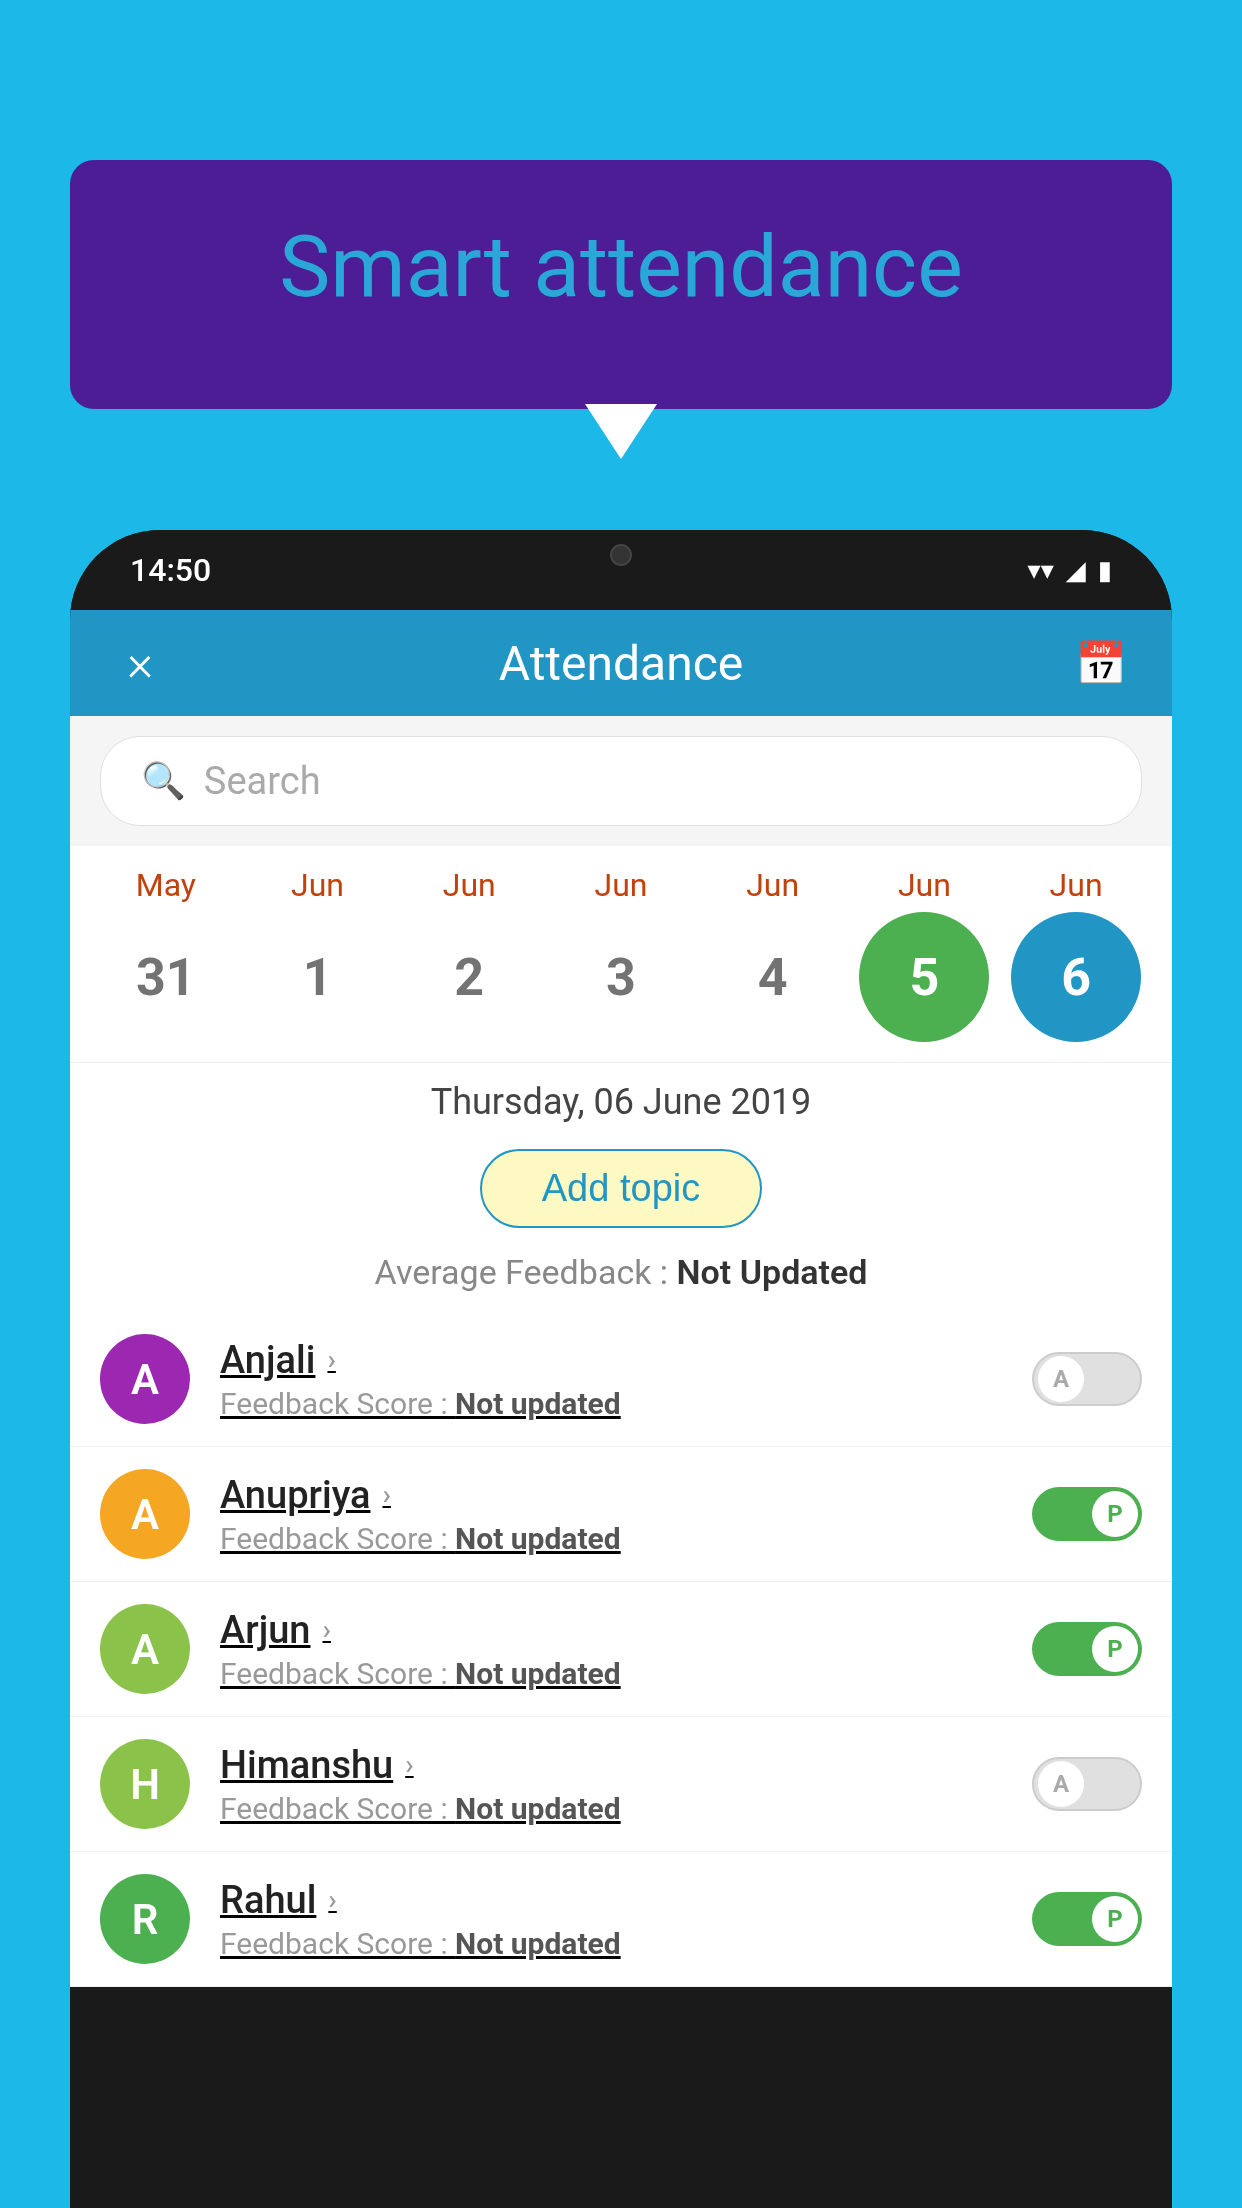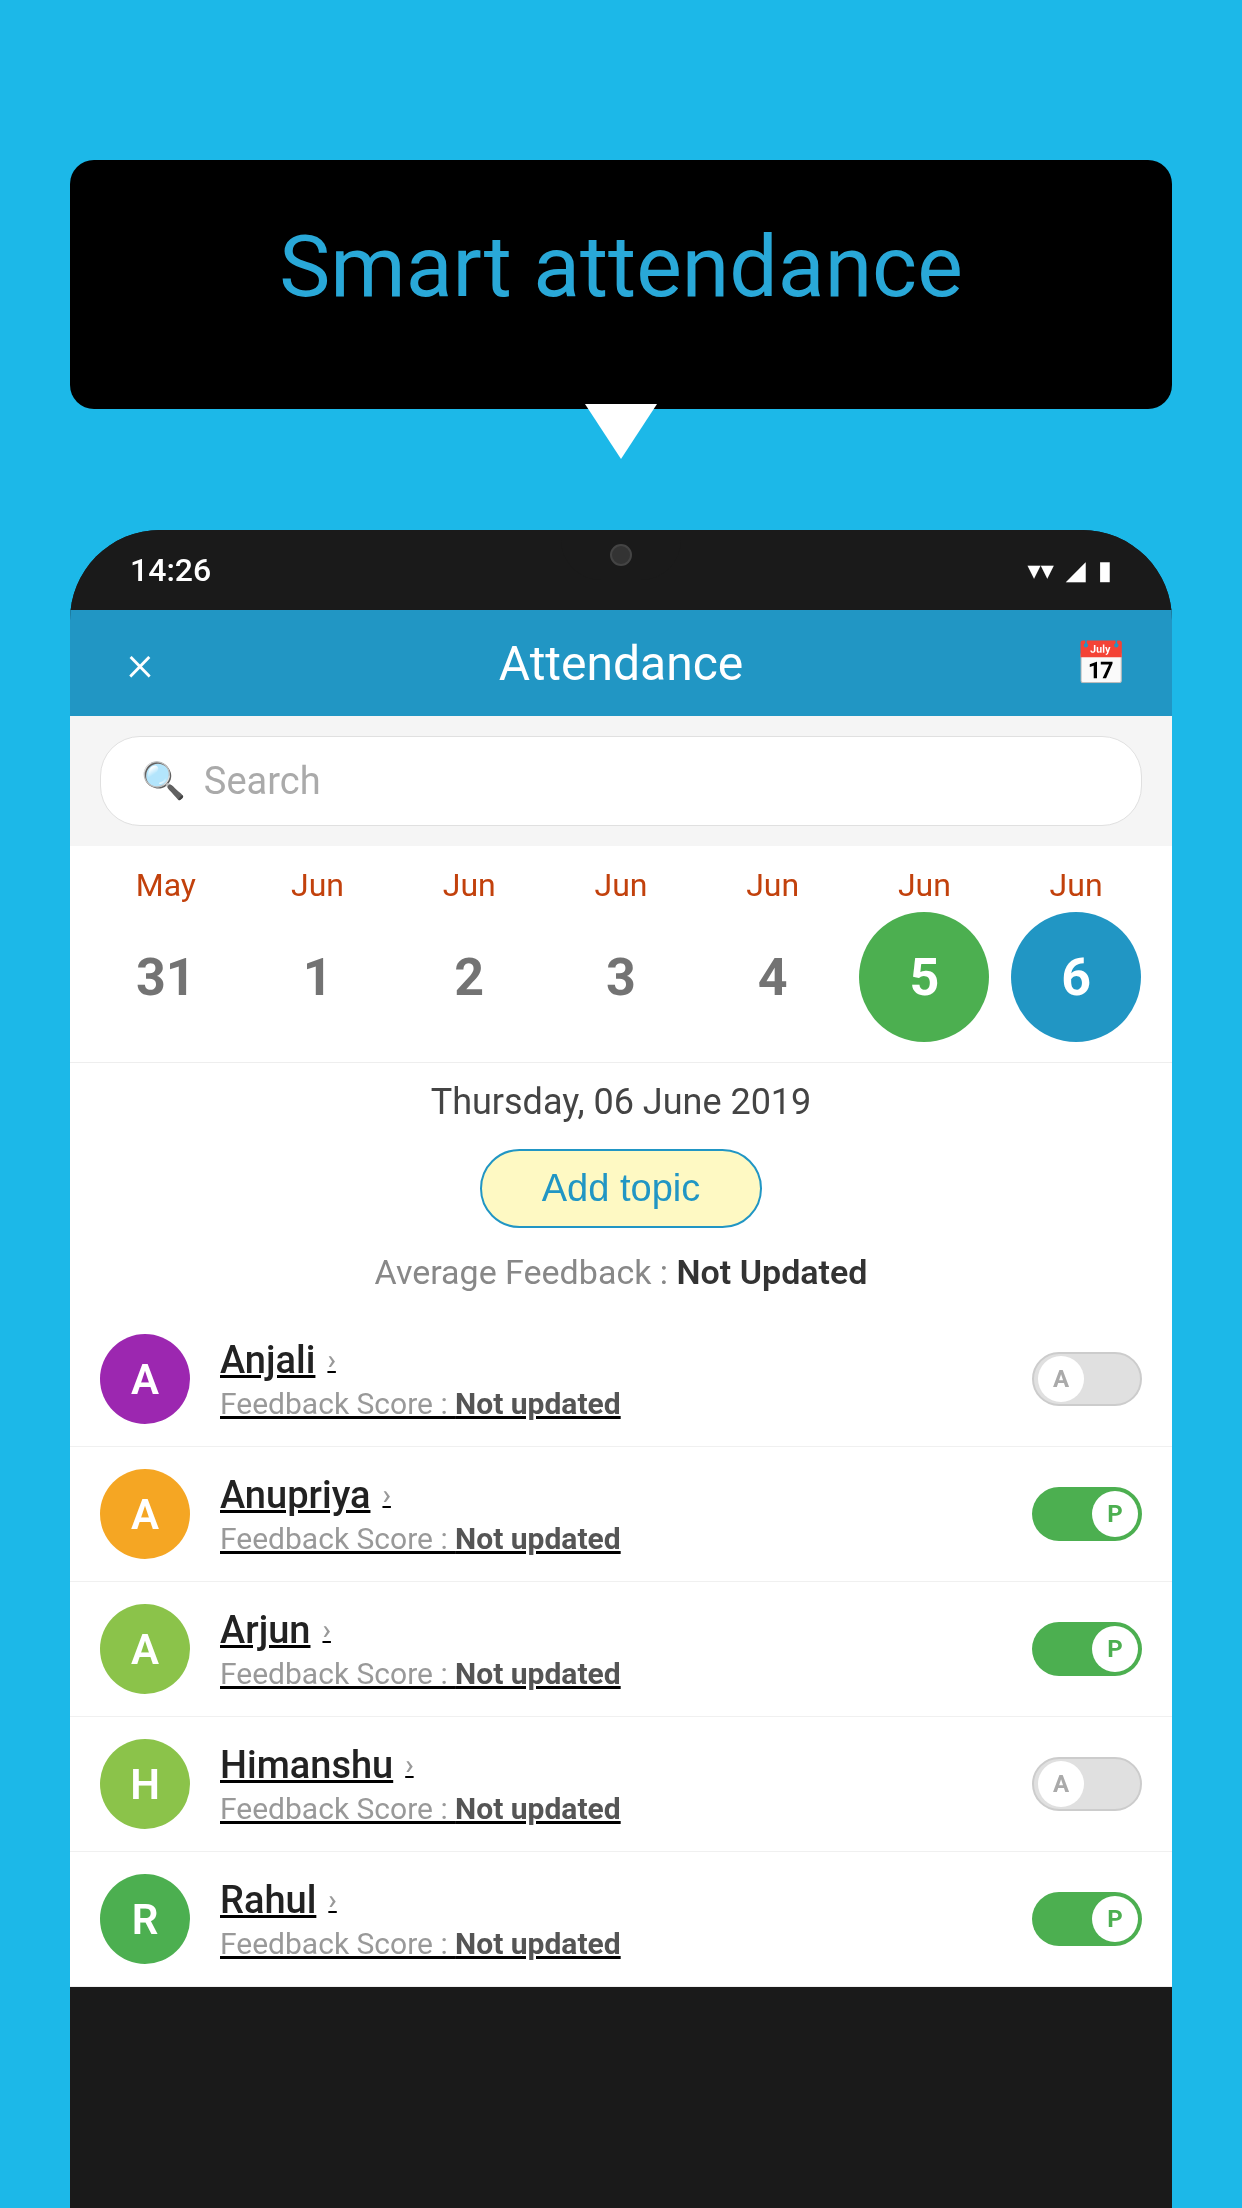--- a/index.html
+++ b/index.html
@@ -15,21 +15,21 @@
 
     
     .speech-bubble-container {
       position: absolute;
       top: 160px;
       left: 70px;
       right: 70px;
     }
 
     .speech-bubble {
-      background: #000000;
+      background: #4c1d95;
       border-radius: 24px;
       padding: 60px 80px 70px;
       text-align: center;
       position: relative;
     }
 
     .speech-bubble::after {
       content: '';
       position: absolute;
       bottom: -50px;
@@ -376,21 +376,21 @@
 
 <div class="speech-bubble-container">
   <div class="speech-bubble">
     <div class="bubble-title">Smart attendance</div>
   </div>
 </div>
 
 <div class="phone-frame">
 
   <div class="phone-top-bar">
-    <span class="status-time">14:26</span>
+    <span class="status-time">14:50</span>
     <div class="notch">
       <div class="camera-dot"></div>
     </div>
     <div class="status-icons">
       <span>▾▾</span>
       <span>◢</span>
       <span>▮</span>
     </div>
   </div>
 

